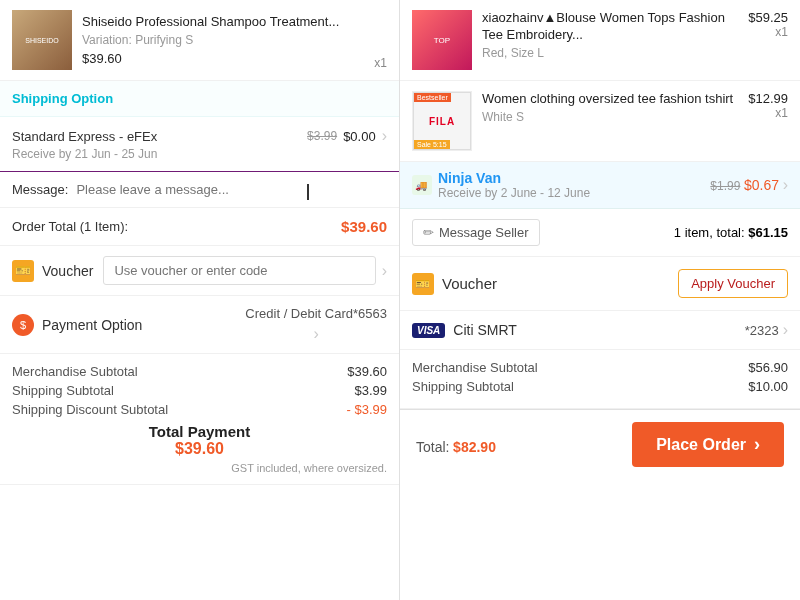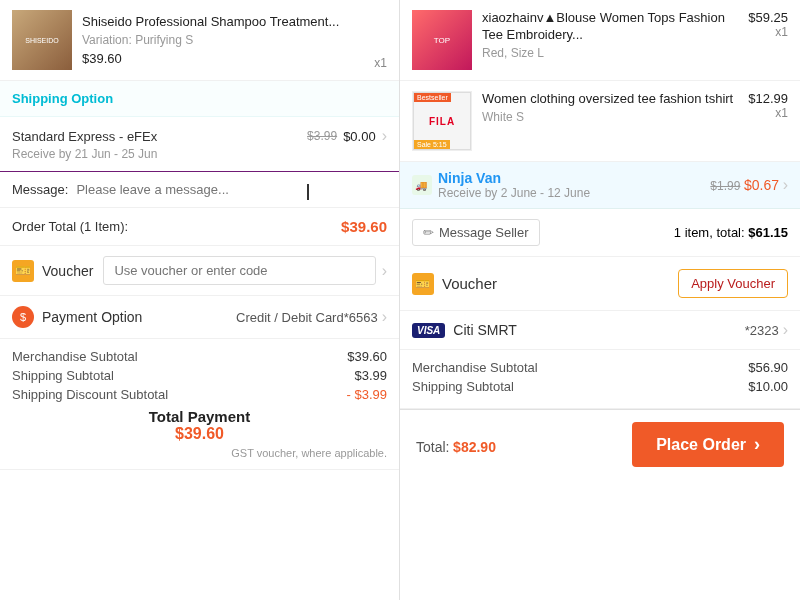--- a/index.html
+++ b/index.html
@@ -403,21 +403,21 @@
     <span class="voucher-label">Voucher</span>
     <input class="voucher-input" type="text" placeholder="Use voucher or enter code" style="">
     <span class="voucher-arrow">›</span>
   </div>
 
   <div class="payment-row">
     <div class="payment-left">
       <div class="payment-icon-circle">$</div>
       <span class="payment-label">Payment Option</span>
     </div>
-    <div style="display:flex;align-items:center;gap:4px;">
+    <div style="display:flex;align-items:center;gap:4px;flex-direction:column;">
       <span class="payment-value">Credit / Debit Card*6563</span>
       <span class="arrow-icon">›</span>
     </div>
   </div>
 
   <div class="summary-section">
     <div class="summary-row">
       <span class="summary-label">Merchandise Subtotal</span>
       <span class="summary-value">$39.60</span>
     </div>
@@ -426,21 +426,21 @@
       <span class="summary-value">$3.99</span>
     </div>
     <div class="summary-row">
       <span class="summary-label">Shipping Discount Subtotal</span>
       <span class="summary-value summary-discount">- $3.99</span>
     </div>
     <div class="total-payment-row">
       <span class="total-payment-label">Total Payment</span>
       <span class="total-payment-value">$39.60</span>
     </div>
-    <div class="gst-note">GST voucher, where applicable.</div>
+    <div class="gst-note">GST included, where oversized.</div>
   </div>
 
 </div>
 
 <div class="right-panel">
 
   <div class="right-product-item">
     <div class="right-product-thumb blouse-thumb">
       <div style="width:100%;height:100%;background:linear-gradient(135deg,#ff6b6b,#c2185b);display:flex;align-items:center;justify-content:center;">
         <span style="color:white;font-size:8px;text-align:center;">TOP</span>

